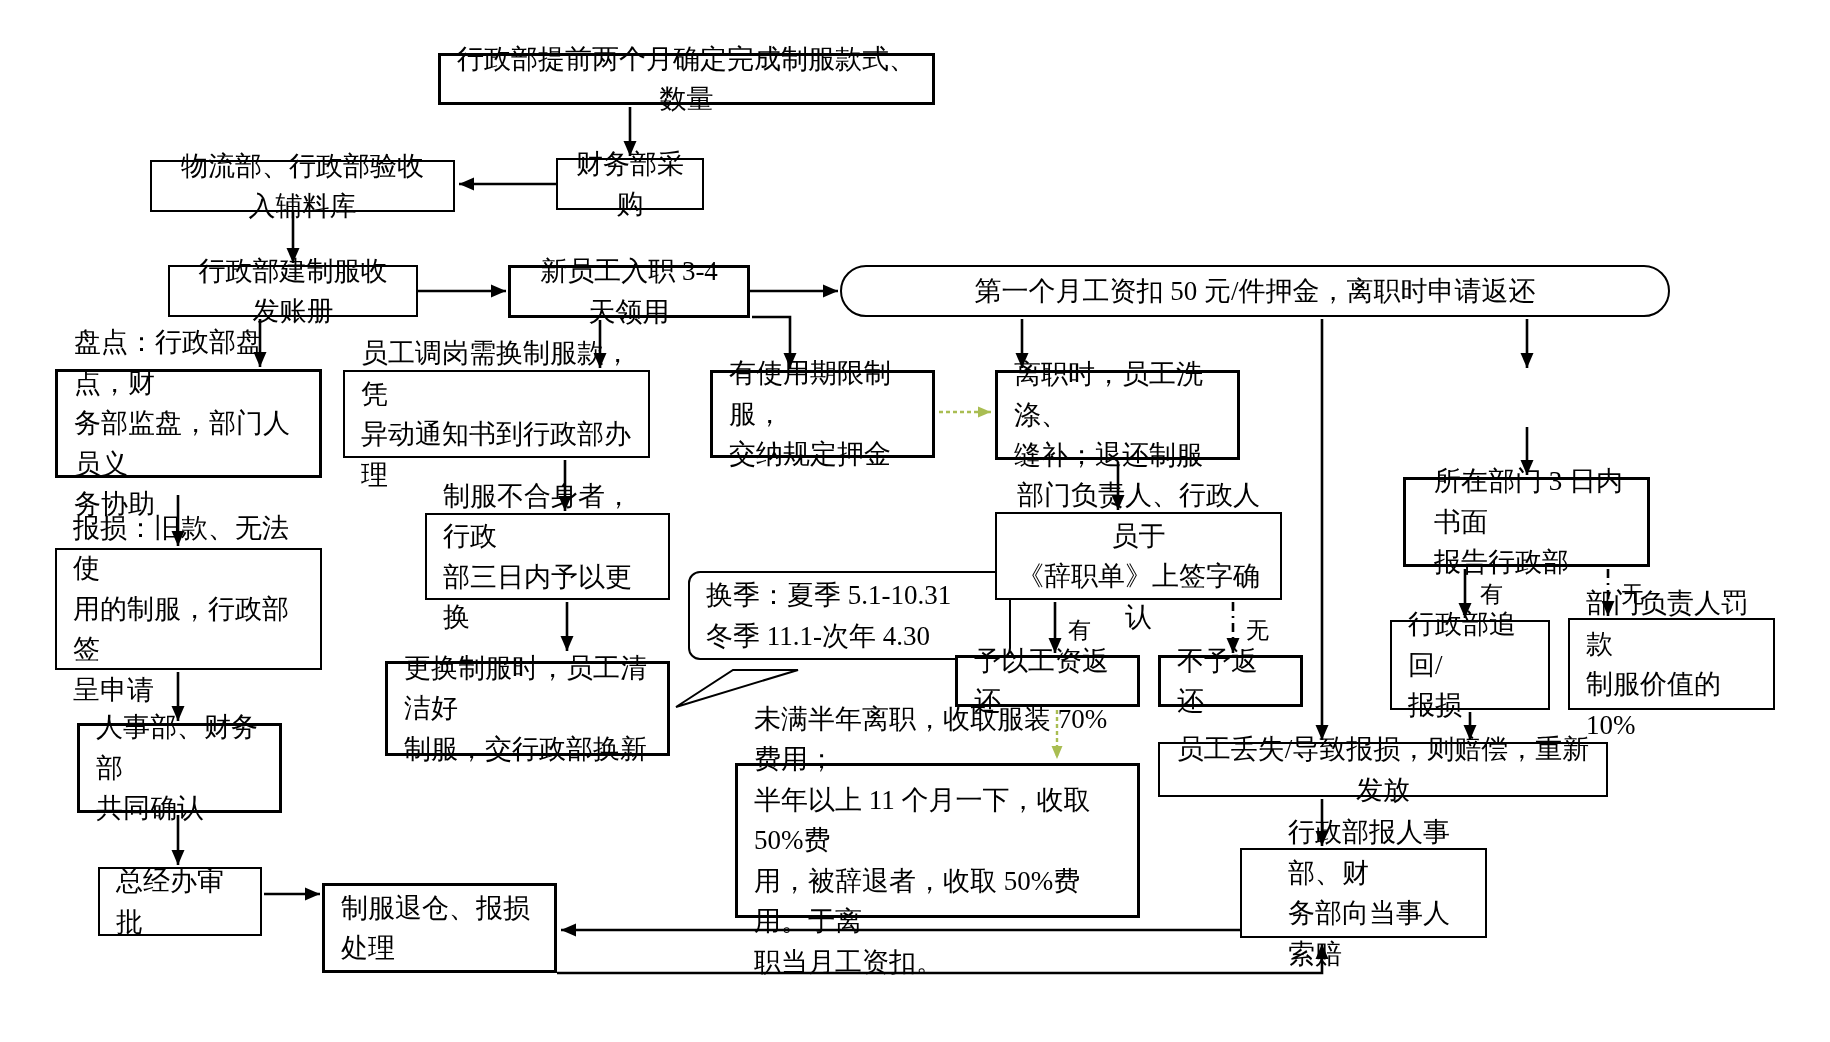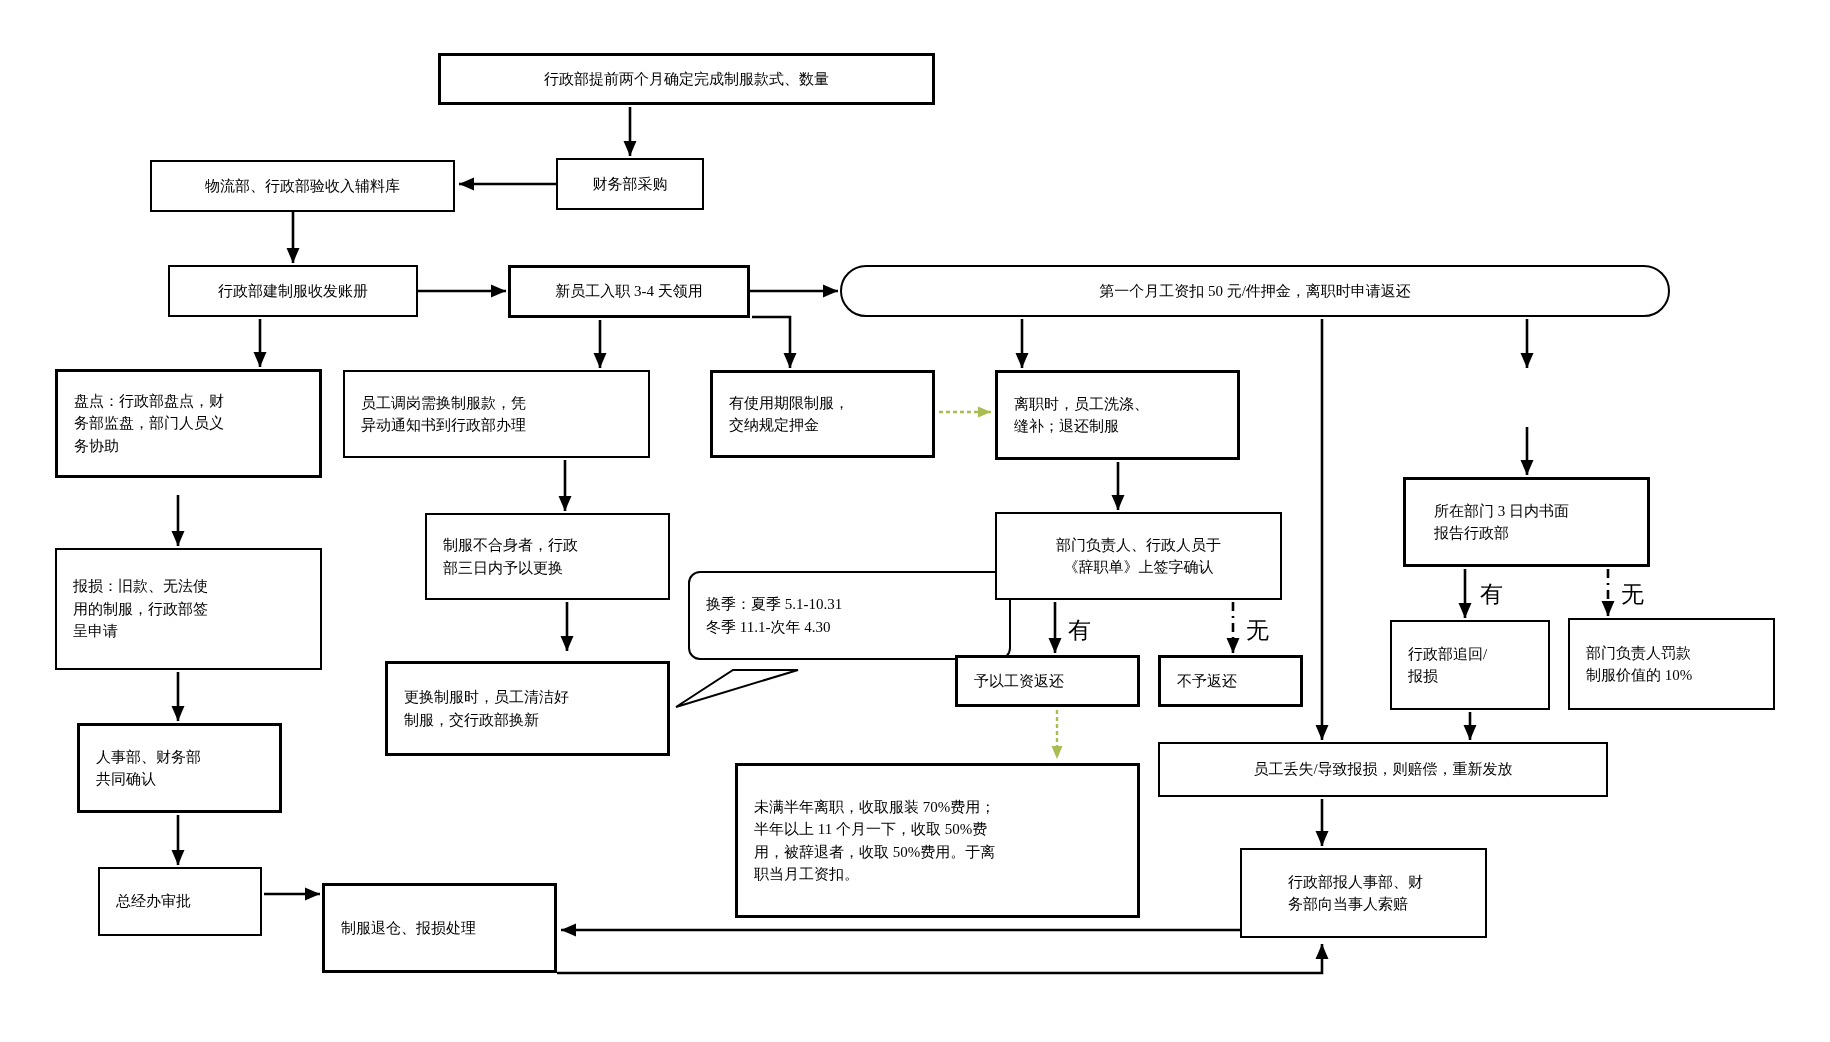--- a/index.html
+++ b/index.html
@@ -10,21 +10,21 @@
     font-family:"Liberation Serif","DejaVu Serif",serif;
     overflow:hidden;
   }
   .node{
     position:absolute;
     box-sizing:border-box;
     border:2px solid #000;
     background:#fff;
     display:flex;
     align-items:center;
-    font-size:15px;
+    font-size:27px;
     line-height:1.5;
     color:#000;
     padding:4px 16px;
     white-space:pre-line;
   }
   .node.center{justify-content:center;text-align:center;}
   .node.left{justify-content:flex-start;text-align:left;}
   .node.bw3{border-width:3px;}
   #edges{
     position:absolute;left:0;top:0;

